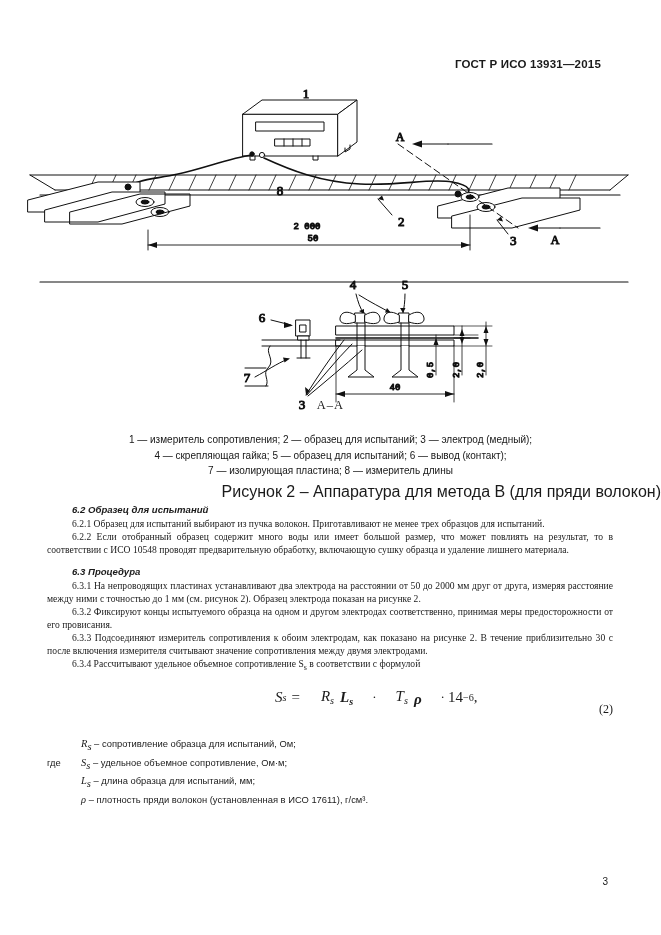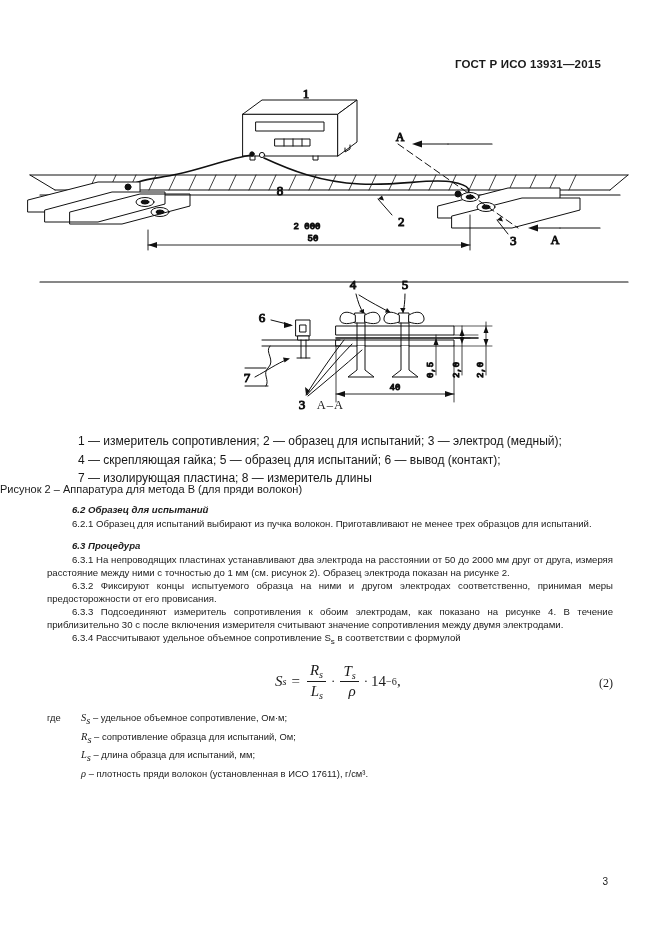--- a/index.html
+++ b/index.html
@@ -69,32 +69,33 @@
     font-size: 12.5px;
     letter-spacing: 1px;
   }
 
   
   .legend {
     position: absolute;
     top: 432px;
     left: 78px;
     width: 505px;
-    font-size: 12px;
+    text-align: center;
+    font-size: 10px;
     line-height: 1.55;
     color: #161616;
   }
 
   .fig-caption {
     position: absolute;
     top: 483px;
     left: 0;
     width: 661px;
-    text-align: left;
-    font-size: 11px;
+    text-align: right;
+    font-size: 16px;
   }
 
   
   .body {
     position: absolute;
     top: 500px;
     left: 47px;
     width: 566px;
   }
   .h-sub {
@@ -103,20 +104,21 @@
     margin: 4px 0 2px 25px;
     font-style: italic;
   }
   p.para {
     font-size: 9.6px;
     line-height: 1.36;
     margin: 0 0 0 0;
     text-align: justify;
     text-indent: 25px;
     hyphens: none;
+    font-family: Liberation Serif, serif;
   }
   .spacer6 { height: 6px; }
 
   
   .formula-row {
     position: relative;
     margin-top: 14px;
     height: 42px;
   }
   .formula {
@@ -135,32 +137,31 @@
     font-size: 0.68em;
     vertical-align: -0.25em;
     font-style: italic;
   }
   .sup {
     font-size: 0.68em;
     vertical-align: 0.55em;
   }
   .frac {
     display: inline-flex;
-    flex-direction: column;
     align-items: flex-end;
-    margin: 0 2px;
+    margin: 0 13px;
     line-height: 1.08;
   }
   .frac .top { padding: 0 3px 1px 3px; }
   .frac .bar {
     width: 100%;
     height: 1px;
     background: #1a1a1a;
   }
-  .frac .bot { padding: 1px 3px 0 3px; }
+  .frac .bot { padding: 1px 3px 0 3px; font-weight: bold; }
   .fml-eq { margin: 0 5px; }
   .fml-dot { margin: 0 3px; font-size: 13px; }
   .eq-num {
     position: absolute;
     right: 0;
     top: 14px;
     font-family: "Liberation Serif", serif;
     font-size: 12px;
   }
 
@@ -417,30 +418,31 @@
   </div>
 
   <div class="fig-caption">Рисунок 2 – Аппаратура для метода В (для пряди волокон)</div>
 
   <div class="body">
 
     <div class="h-sub">6.2 Образец для испытаний</div>
 
     <p class="para">6.2.1 Образец для испытаний выбирают из пучка волокон. Приготавливают не менее трех образцов для испытаний.</p>
 
+    <p class="para">6.2.2 Если отобранный образец содержит много воды или имеет большой размер, что может повлиять на результат, то в соответствии с ИСО 10548 проводят предварительную обработку, включающую сушку образца и удаление лишнего материала.</p>
 
     <div class="spacer6"></div>
 
     <div class="h-sub">6.3 Процедура</div>
 
     <p class="para">6.3.1 На непроводящих пластинах устанавливают два электрода на расстоянии от 50 до 2000 мм друг от друга,  измеряя  расстояние между ними с точностью до 1 мм (см. рисунок 2). Образец электрода показан на рисунке 2.</p>
 
-    <p class="para">6.3.2 Фиксируют концы испытуемого образца на ними и другом электродах соответственно, принимая меры предосторожности от его провисания.</p>
-
-    <p class="para">6.3.3 Подсоединяют измеритель сопротивления к обоим электродам, как показано на рисунке 4. В течение приблизительно 30 с после включения измерителя считывают значение сопротивления между двумя электродами.</p>
+    <p class="para">6.3.2 Фиксируют концы испытуемого образца на одном и другом электродах соответственно, принимая меры предосторожности от его провисания.</p>
+
+    <p class="para">6.3.3 Подсоединяют измеритель сопротивления к обоим электродам, как показано на рисунке 2. В течение приблизительно 30 с после включения измерителя считывают значение сопротивления между двумя электродами.</p>
 
     <p class="para"><span>6.3.4 Рассчитывают удельное объемное сопротивление S</span><sub>s</sub><span> в соответствии с формулой</span></p>
 
     <div class="formula-row">
       <div class="formula">
         <span class="var">S</span>
           <span class="sub">s</span>
         <span class="fml-eq">=</span>
         <span class="frac">
           <span class="top"><span class="var">R</span><span class="sub">s</span></span>
@@ -456,32 +458,32 @@
         <span class="fml-dot">·</span>
         <span>14</span>
           <span class="sup">−6</span>
           <span>,</span>
       </div>
       <div class="eq-num">(2)</div>
     </div>
 
     <div class="where">
 
+      <div class="where-row indent">
+        <span class="where-label"></span>
+        <span class="where-def"><span class="ital">R</span><sub class="ital">s</sub><span> – сопротивление образца для испытаний, Ом;</span></span>
+      </div>
+
       <div class="where-row">
         <span class="where-label">где</span>
         <span class="where-def"><span class="ital">S</span><sub class="ital">s</sub><span> – удельное объемное сопротивление, Ом·м;</span></span>
       </div>
 
       <div class="where-row indent">
         <span class="where-label"></span>
-        <span class="where-def"><span class="ital">R</span><sub class="ital">s</sub><span> – сопротивление образца для испытаний, Ом;</span></span>
-      </div>
-
-      <div class="where-row indent">
-        <span class="where-label"></span>
         <span class="where-def"><span class="ital">L</span><sub class="ital">s</sub><span> – длина образца для испытаний, мм;</span></span>
       </div>
 
 
       <div class="where-row indent">
         <span class="where-label"></span>
         <span class="where-def"><span class="ital">ρ</span><sub class="ital"></sub><span> – плотность пряди волокон (установленная в ИСО 17611), г/см³.</span></span>
       </div>
 
     </div>

